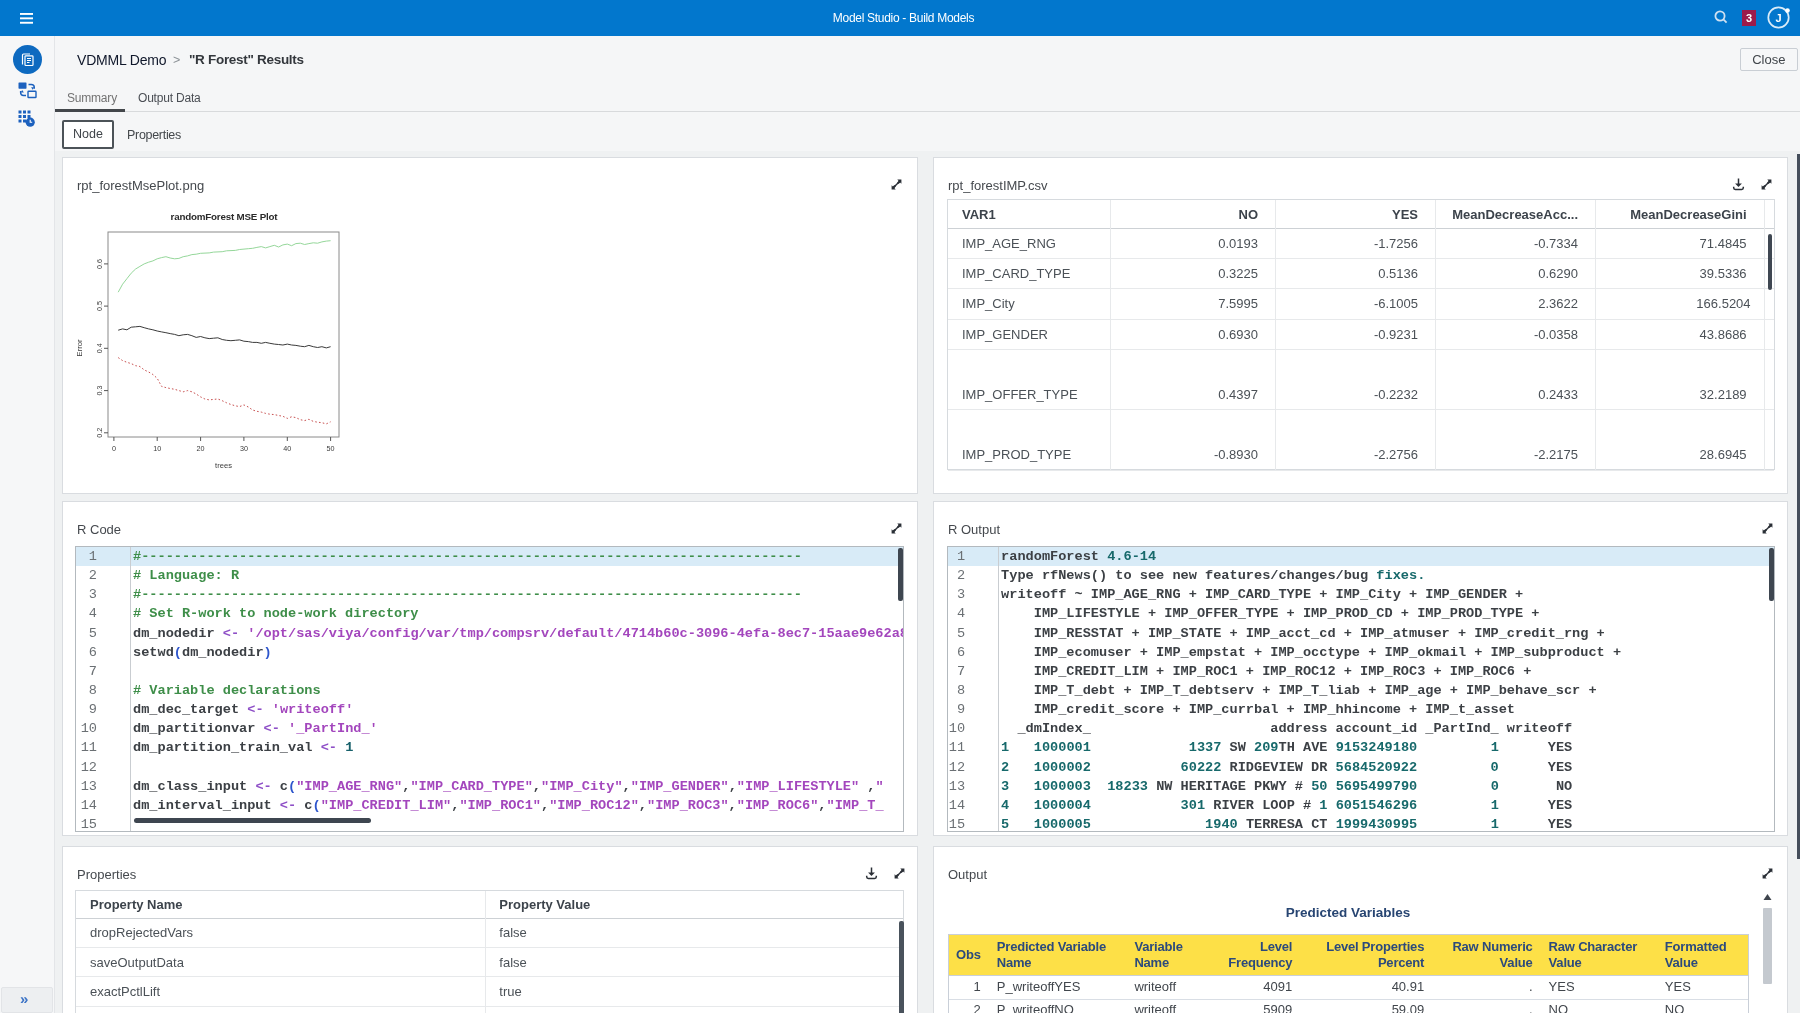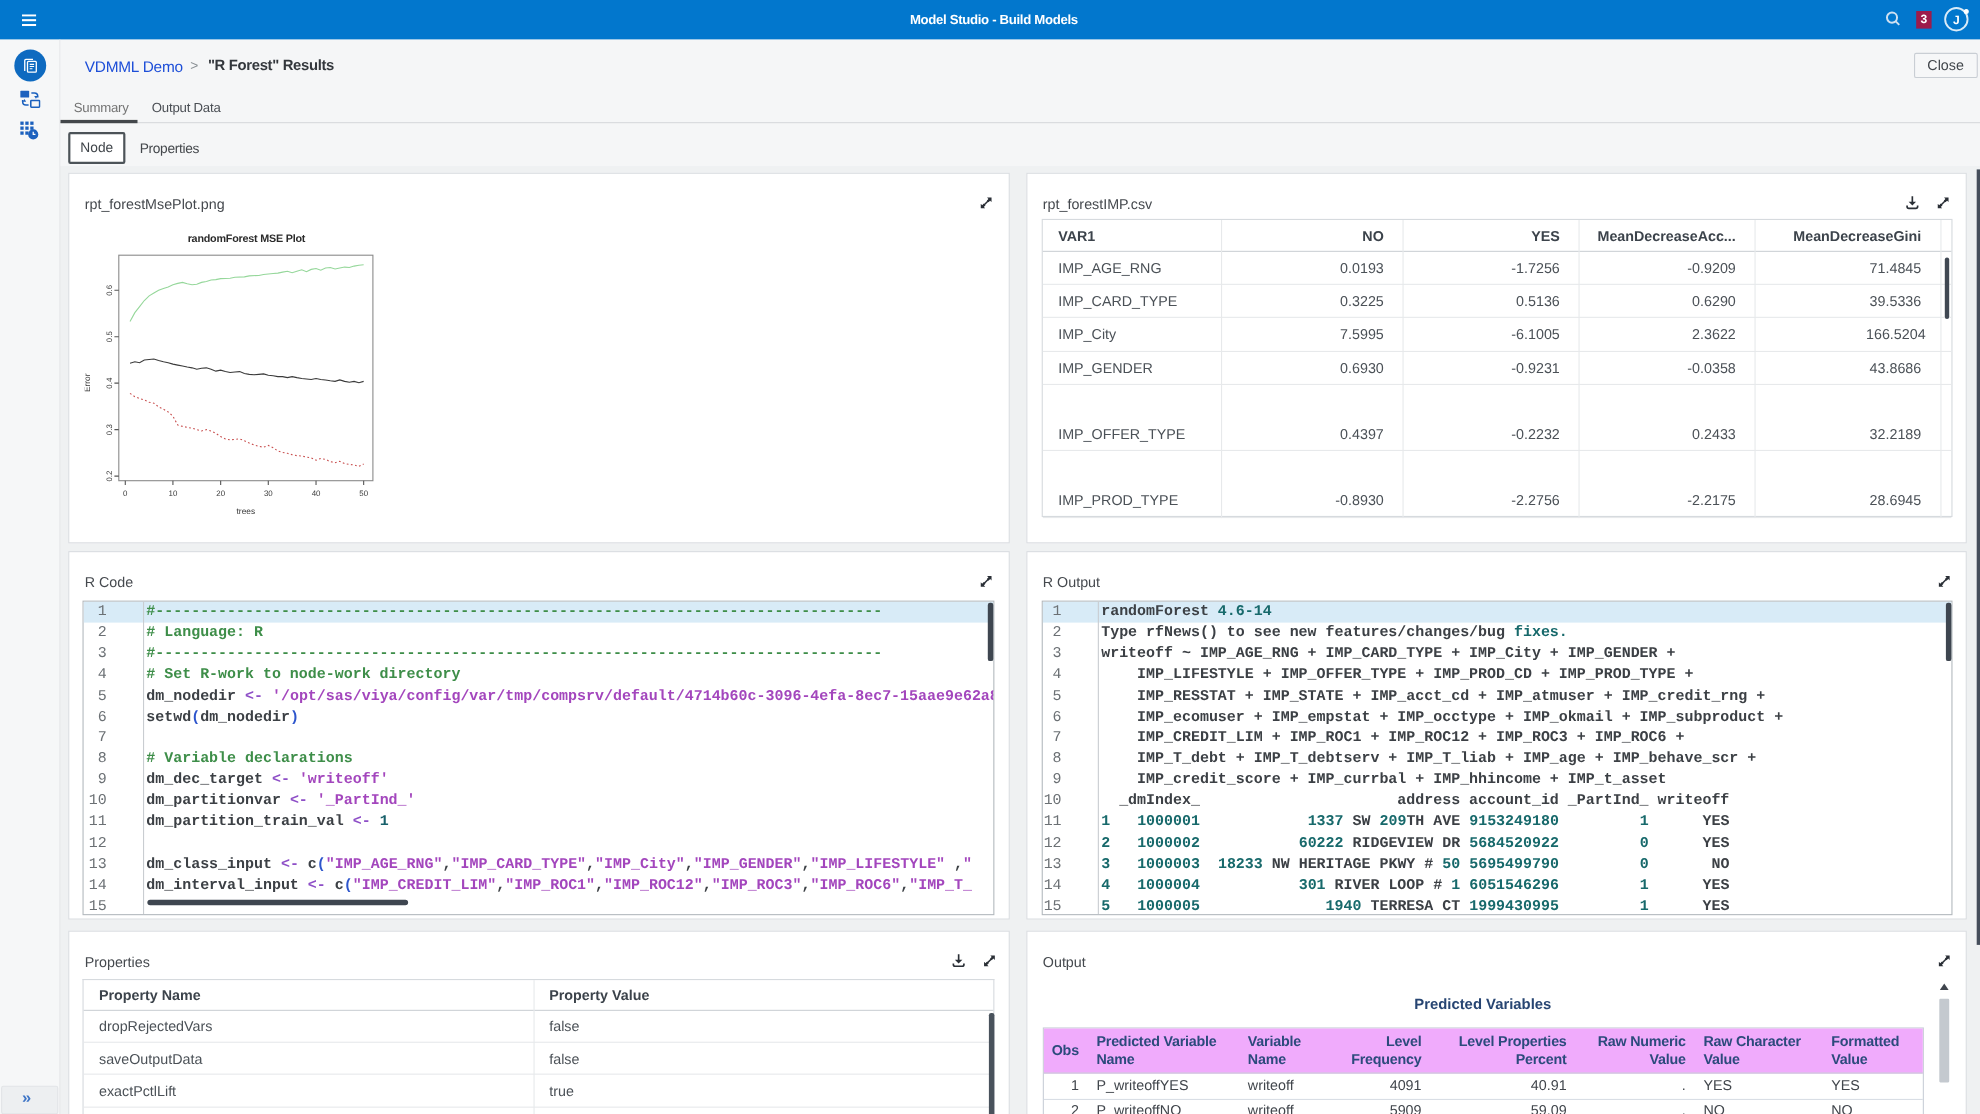--- a/index.html
+++ b/index.html
@@ -21,37 +21,37 @@
 .t {color:#17696b;font-weight:bold}
 .tblbox {position:absolute;border:1px solid #d6dade;background:#fff}
 .trh {position:absolute;left:0;right:0;border-bottom:1px solid #cdd1d5}
 .tr {position:absolute;left:0;right:0;border-bottom:1px solid #e7e9eb}
 .td {position:absolute;top:0;bottom:0;display:flex;align-items:center;font-size:13px;color:#4b5157;overflow:hidden}
 .td.l {justify-content:flex-start;padding-left:14px}
 .td.r {justify-content:flex-end;padding-right:17px}
 .td.b {font-weight:bold;color:#3c434b}
 .vsep {position:absolute;width:1px;background:#e7e9eb}
 .ptbl {position:absolute;border:1px solid #c9cfd8;background:#fff;font-size:13px}
-.ptrh {position:absolute;left:0;right:0;background:#f0abfc;border-bottom:1px solid #c9cfd8}
+.ptrh {position:absolute;left:0;right:0;background:#fde047;border-bottom:1px solid #c9cfd8}
 .ptr {position:absolute;left:0;right:0;border-bottom:1px solid #d9dee5}
 .ptd {position:absolute;top:0;bottom:0;display:flex;align-items:center;color:#41464c;line-height:16.5px}
 .ptd.l {justify-content:flex-start;padding-left:8px;text-align:left}
 .ptd.r {justify-content:flex-end;padding-right:8px;text-align:right}
 .ptd.hb {font-weight:bold;color:#2c4a7c;letter-spacing:-0.2px}
 </style></head>
 <body>
 <div class="topbar">
  <svg class="abs" style="left:20px;top:13px" width="13" height="11" viewBox="0 0 13 11">
       <g fill="#fff">
         <rect y="0" width="13" height="1.9"></rect>
         <rect y="4.4" width="13" height="1.9"></rect>
         <rect y="8.8" width="13" height="1.9"></rect>
       </g>
     </svg>
- <div class="abs" style="left:7px;right:0;top:11px;text-align:center;color:#fff;font-size:12px;font-weight:bold;letter-spacing:-0.3px">Model Studio - Build Models</div>
+ <div class="abs" style="left:7px;right:0;top:11px;text-align:center;color:#fff;font-size:12px;font-weight:normal;letter-spacing:-0.3px">Model Studio - Build Models</div>
  <svg class="abs" style="left:1713px;top:9px" width="16" height="17" viewBox="0 0 16 17">
       <g fill="none" stroke="#cfe0f1" stroke-width="1.8">
         <circle cx="7" cy="7" r="4.6"></circle>
         <line x1="10.4" y1="10.4" x2="13.6" y2="13.6"></line>
       </g>
     </svg>
  <div class="abs" style="left:1742px;top:10px;width:14px;height:16px;background:#9c1b4b;color:#fff;font-size:11px;font-weight:bold;text-align:center;line-height:16px">3</div>
  <svg class="abs" style="left:1766px;top:5px" width="26" height="26" viewBox="0 0 26 26">
   <circle cx="12.5" cy="12.5" r="10.2" fill="none" stroke="#ffffff" stroke-opacity="0.85" stroke-width="1.7"></circle>
   <circle cx="21.5" cy="5.5" r="2.3" fill="#fff"></circle>
@@ -93,21 +93,21 @@
       <rect x="5" y="9.5" width="3" height="3"></rect>
  </g>
  <circle cx="12.2" cy="12.2" r="4.6" fill="#1c61be"></circle>
  <g stroke="#fff" stroke-width="1.1" fill="none">
       <path d="M12.2 9.8v2.4h2"></path>
     </g>
 </svg>
 <div class="abs" style="left:1px;top:987px;width:52px;height:26px;background:#edeff1;border:1px solid #e2e4e7;border-radius:2px"></div>
 <div class="abs" style="left:20px;top:989.5px;font-size:15px;font-weight:bold;color:#3d74c6">»</div>
 
-<div class="abs" style="left:77px;top:52px;font-size:14px;letter-spacing:-0.2px;color:#1d4ed8">VDMML Demo</div>
+<div class="abs" style="left:77px;top:52px;font-size:14px;letter-spacing:-0.2px;color:#0f172a">VDMML Demo</div>
 <div class="abs" style="left:173px;top:52.5px;font-size:12.5px;color:#8a9095">&gt;</div>
 <div class="abs" style="left:189px;top:52px;font-size:13.5px;letter-spacing:-0.3px;font-weight:bold;color:#33373c">"R Forest" Results</div>
 <div class="abs" style="left:1739.5px;top:47.5px;width:58.5px;height:23px;background:#f6f7f8;border:1px solid #c9ced4;border-radius:2px;font-size:13px;color:#41464b;text-align:center;line-height:21px">Close</div>
 
 <div class="abs" style="left:67px;top:91px;font-size:12px;letter-spacing:-0.2px;color:#737373">Summary</div>
 <div class="abs" style="left:138px;top:91px;font-size:12px;letter-spacing:-0.2px;color:#4a4e54">Output Data</div>
 <div class="abs" style="left:55px;top:110.5px;width:1745px;height:1px;background:#d8dadc"></div>
 <div class="abs" style="left:55px;top:109px;width:70px;height:2.5px;background:#43474b"></div>
 <div class="abs" style="left:62px;top:119.5px;width:52px;height:29.5px;background:#fff;border:2px solid #4c5358;border-radius:2px;font-size:12.5px;color:#3f4449;text-align:center;line-height:25px">Node</div>
 <div class="abs" style="left:127px;top:127.5px;font-size:12.5px;letter-spacing:-0.3px;color:#44484c">Properties</div>
@@ -189,21 +189,21 @@
       <div class="td l b" style="left:0;width:162px">VAR1</div>
       <div class="td r b" style="left:162px;width:165px">NO</div>
       <div class="td r b" style="left:327px;width:160px">YES</div>
       <div class="td r b" style="left:487px;width:160px">MeanDecreaseAcc...</div>
       <div class="td r b" style="left:647px;width:168.5999999999999px">MeanDecreaseGini</div>
     </div>
     <div class="tr" style="top:29.0px;height:30.2px">
       <div class="td l" style="left:0;width:162px">IMP_AGE_RNG</div>
       <div class="td r" style="left:162px;width:165px">0.0193</div>
       <div class="td r" style="left:327px;width:160px">-1.7256</div>
-      <div class="td r" style="left:487px;width:160px">-0.9209</div>
+      <div class="td r" style="left:487px;width:160px">-0.7334</div>
       <div class="td r" style="left:647px;width:168.5999999999999px">71.4845</div>
     </div>
     <div class="tr" style="top:59.2px;height:30.2px">
       <div class="td l" style="left:0;width:162px">IMP_CARD_TYPE</div>
       <div class="td r" style="left:162px;width:165px">0.3225</div>
       <div class="td r" style="left:327px;width:160px">0.5136</div>
       <div class="td r" style="left:487px;width:160px">0.6290</div>
       <div class="td r" style="left:647px;width:168.5999999999999px">39.5336</div>
     </div>
     <div class="tr" style="top:89.4px;height:30.2px">

